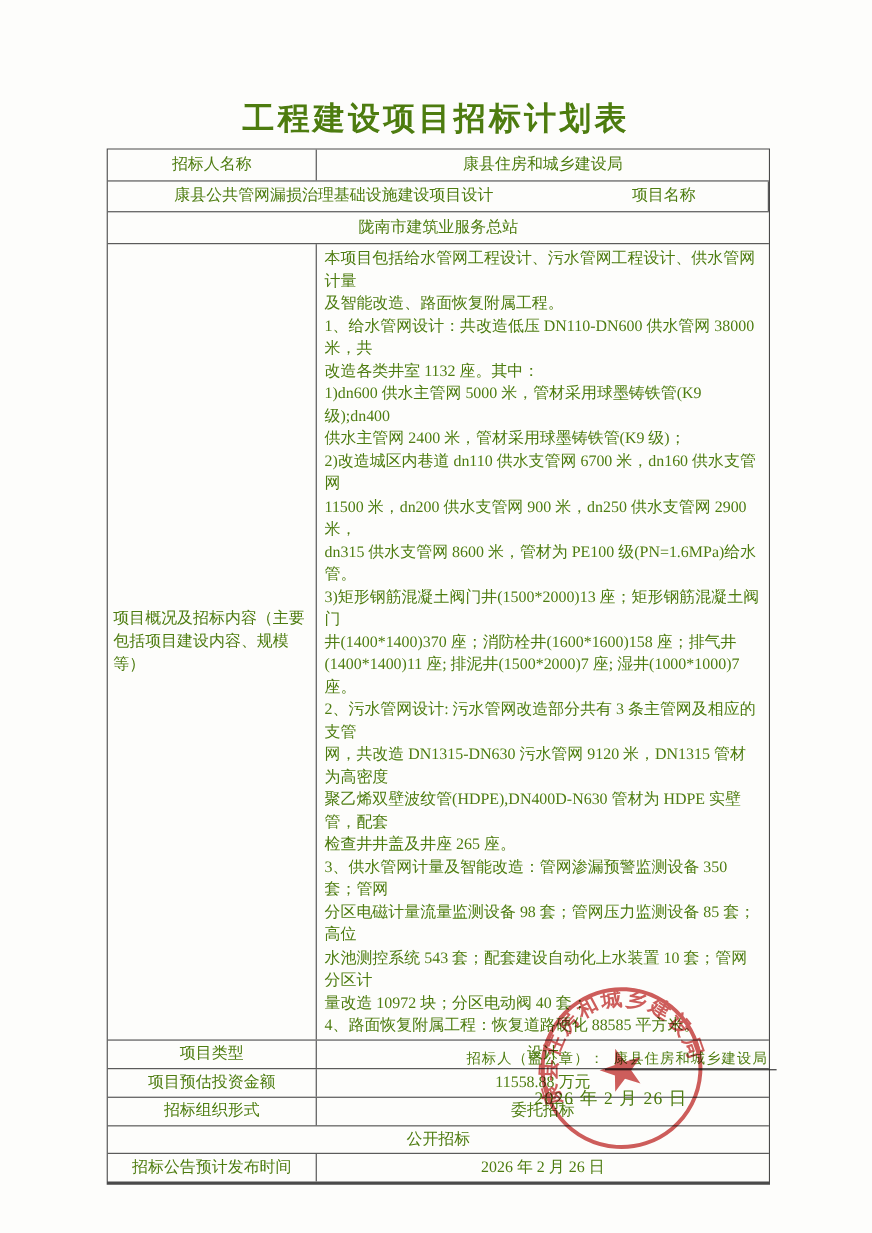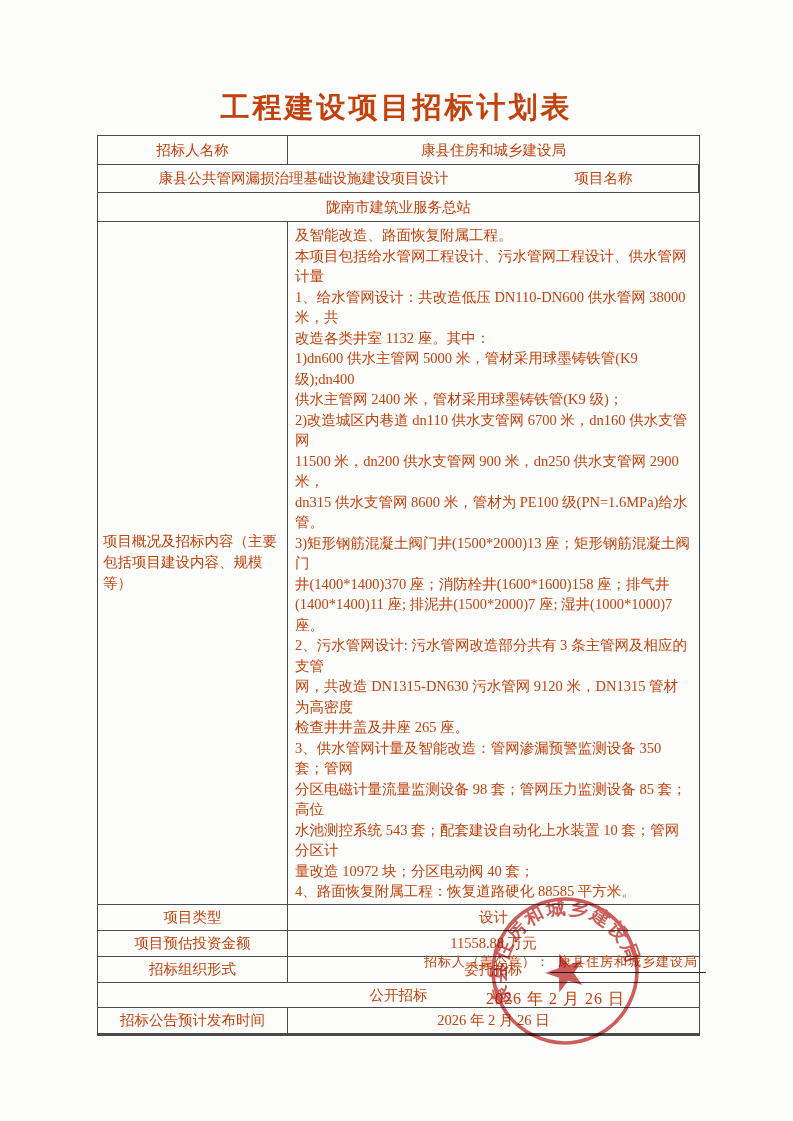--- a/index.html
+++ b/index.html
@@ -2,21 +2,21 @@
 <html><head>
 <meta charset="utf-8">
 <style>
   html,body{margin:0;padding:0;background:#9a9a9a;}
   .page{
     position:relative;
     width:793px;height:1121px;
     margin:0 auto;
     background:#fdfdfb;
     font-family:"Liberation Serif","DejaVu Serif",serif;
-    color:#c2410c;
+    color:#4d7c0f;
     overflow:hidden;
   }
   .doc-title{
     position:absolute;top:88px;left:0;width:793px;
     text-align:center;
     font-size:29px;font-weight:bold;letter-spacing:3px;
   }
   .doc-table{
     position:absolute;left:97px;top:135px;width:603px;
     border:1px solid #4a4a4a;
@@ -86,34 +86,35 @@
     </div>
 
     <div class="trow h28">
       <div class="cell value vcenter">陇南市建筑业服务总站</div>
     </div>
 
 
     <div class="trow hbig">
       <div class="cell label">项目概况及招标内容（主要包括项目建设内容、规模等）</div>
       <div class="cell value vleft">
+          <div class="line">本项目包括给水管网工程设计、污水管网工程设计、供水管网计量</div>
           <div class="line">及智能改造、路面恢复附属工程。</div>
-          <div class="line">本项目包括给水管网工程设计、污水管网工程设计、供水管网计量</div>
           <div class="line">1、给水管网设计：共改造低压 DN110-DN600 供水管网 38000 米，共</div>
           <div class="line">改造各类井室 1132 座。其中：</div>
           <div class="line">1)dn600 供水主管网 5000 米，管材采用球墨铸铁管(K9 级);dn400</div>
           <div class="line">供水主管网 2400 米，管材采用球墨铸铁管(K9 级)；</div>
           <div class="line">2)改造城区内巷道 dn110 供水支管网 6700 米，dn160 供水支管网</div>
           <div class="line">11500 米，dn200 供水支管网 900 米，dn250 供水支管网 2900 米，</div>
           <div class="line">dn315 供水支管网 8600 米，管材为 PE100 级(PN=1.6MPa)给水管。</div>
           <div class="line">3)矩形钢筋混凝土阀门井(1500*2000)13 座；矩形钢筋混凝土阀门</div>
           <div class="line">井(1400*1400)370 座；消防栓井(1600*1600)158 座；排气井</div>
           <div class="line">(1400*1400)11 座; 排泥井(1500*2000)7 座; 湿井(1000*1000)7 座。</div>
           <div class="line">2、污水管网设计: 污水管网改造部分共有 3 条主管网及相应的支管</div>
           <div class="line">网，共改造 DN1315-DN630 污水管网 9120 米，DN1315 管材为高密度</div>
+          <div class="line">聚乙烯双壁波纹管(HDPE),DN400D-N630 管材为 HDPE 实壁管，配套</div>
           <div class="line">检查井井盖及井座 265 座。</div>
           <div class="line">3、供水管网计量及智能改造：管网渗漏预警监测设备 350 套；管网</div>
           <div class="line">分区电磁计量流量监测设备 98 套；管网压力监测设备 85 套；高位</div>
           <div class="line">水池测控系统 543 套；配套建设自动化上水装置 10 套；管网分区计</div>
           <div class="line">量改造 10972 块；分区电动阀 40 套；</div>
           <div class="line">4、路面恢复附属工程：恢复道路硬化 88585 平方米。</div>
         </div>
     </div>
 
     <div class="trow h24">

